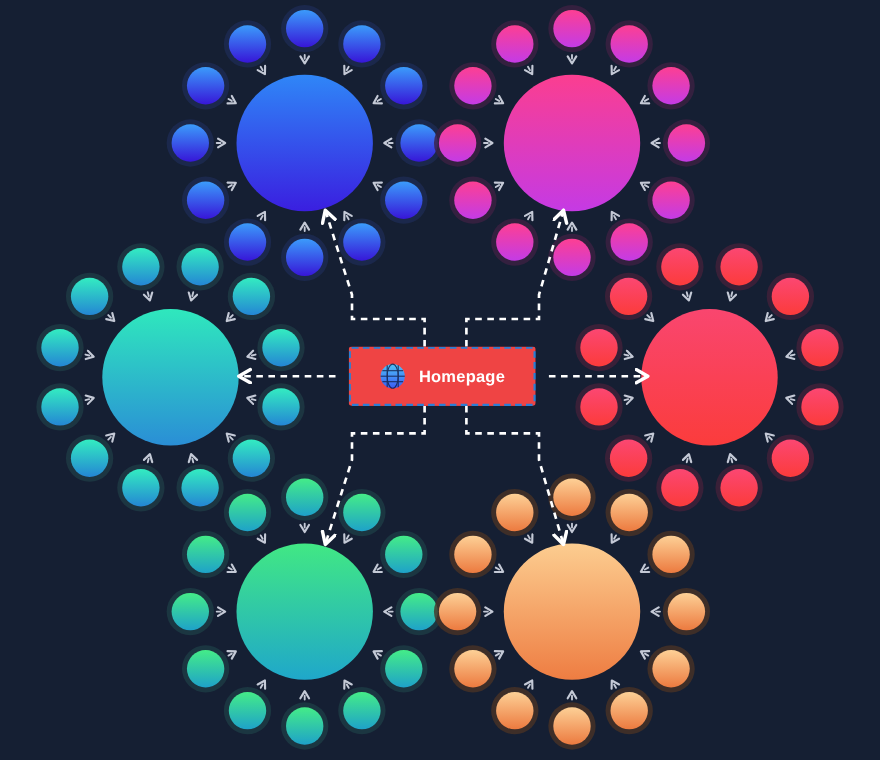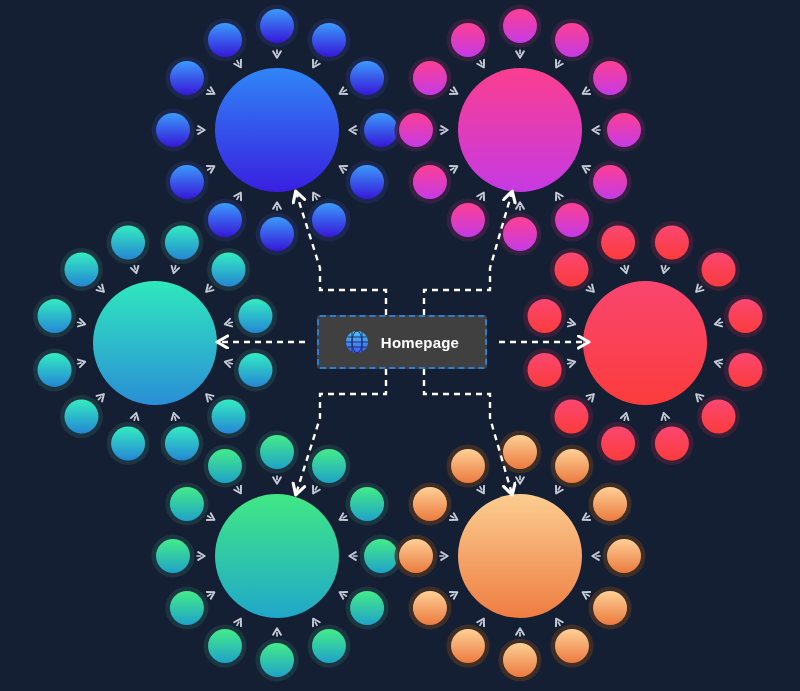--- a/index.html
+++ b/index.html
@@ -328,21 +328,21 @@
     <g id="connector-layer">
         <path d="M 386 315 L 386 290 L 320 290 L 320 268 L 296 192" fill="none" stroke="#ffffff" stroke-width="2.4" stroke-dasharray="6,5" stroke-linecap="butt" marker-end="url(#arrowhead)"></path>
         <path d="M 424 315 L 424 290 L 490 290 L 490 268 L 512 192" fill="none" stroke="#ffffff" stroke-width="2.4" stroke-dasharray="6,5" stroke-linecap="butt" marker-end="url(#arrowhead)"></path>
         <path d="M 305 342 L 218 342" fill="none" stroke="#ffffff" stroke-width="2.4" stroke-dasharray="6,5" stroke-linecap="butt" marker-end="url(#arrowhead)"></path>
         <path d="M 499 342 L 588 342" fill="none" stroke="#ffffff" stroke-width="2.4" stroke-dasharray="6,5" stroke-linecap="butt" marker-end="url(#arrowhead)"></path>
         <path d="M 386 369 L 386 394 L 320 394 L 320 418 L 296 494" fill="none" stroke="#ffffff" stroke-width="2.4" stroke-dasharray="6,5" stroke-linecap="butt" marker-end="url(#arrowhead)"></path>
         <path d="M 424 369 L 424 394 L 490 394 L 490 418 L 512 494" fill="none" stroke="#ffffff" stroke-width="2.4" stroke-dasharray="6,5" stroke-linecap="butt" marker-end="url(#arrowhead)"></path>
       </g>
   </svg>
 
-  <div class="hub-box" style="left: 317px; top: 315px; width: 170px; height: 54px; border-color: rgb(43, 127, 212); background: #404040;">
+  <div class="hub-box" style="left: 317px; top: 315px; width: 170px; height: 54px; border-color: rgb(43, 127, 212); background: #ef4444;">
     <svg class="globe-icon" viewBox="0 0 24 24" xmlns="http://www.w3.org/2000/svg">
       <defs>
         <linearGradient id="globeGrad" x1="0" y1="0" x2="0" y2="1">
           <stop offset="0%" stop-color="#4fc3f7"></stop>
           <stop offset="100%" stop-color="#3b5bf5"></stop>
         </linearGradient>
       </defs>
       <circle cx="12" cy="12" r="11" fill="url(#globeGrad)"></circle>
       <g stroke="#15204a" stroke-width="1" fill="none" opacity="0.85">
         <ellipse cx="12" cy="12" rx="5" ry="11"></ellipse>

